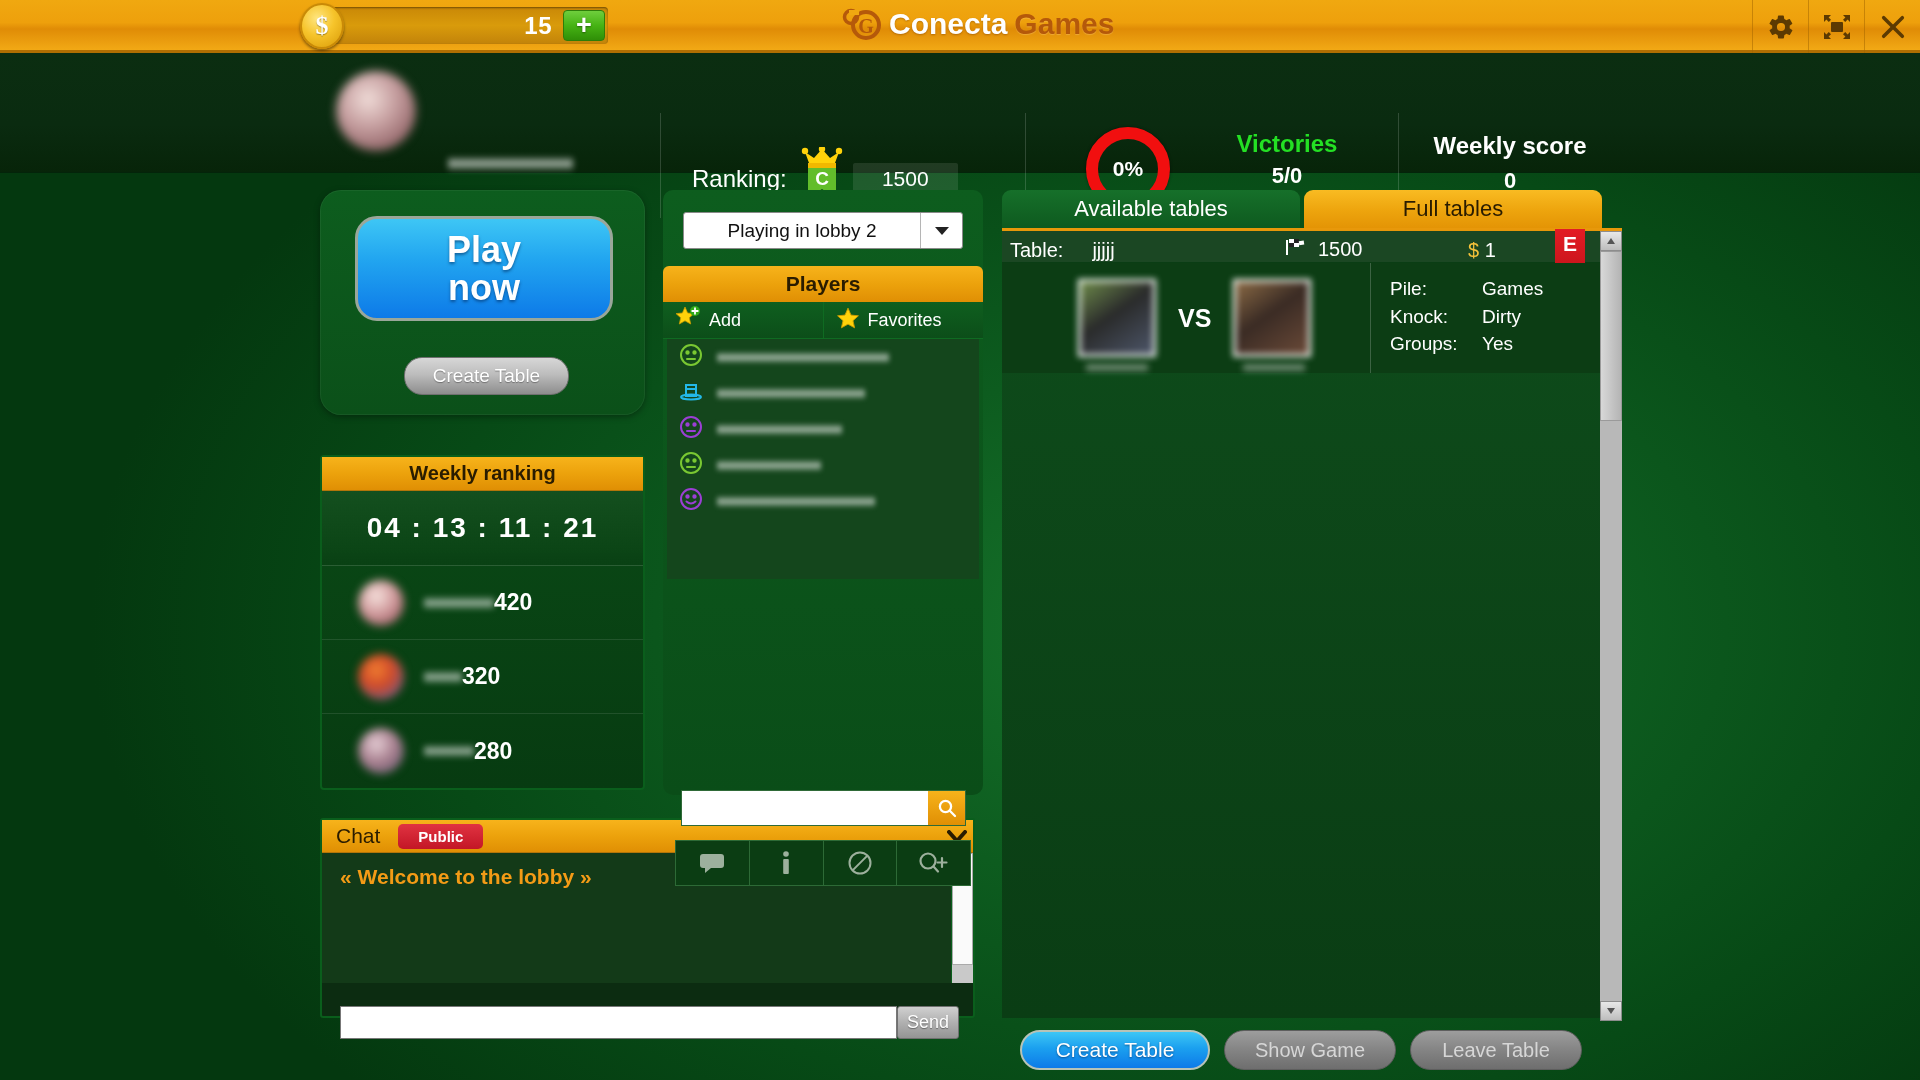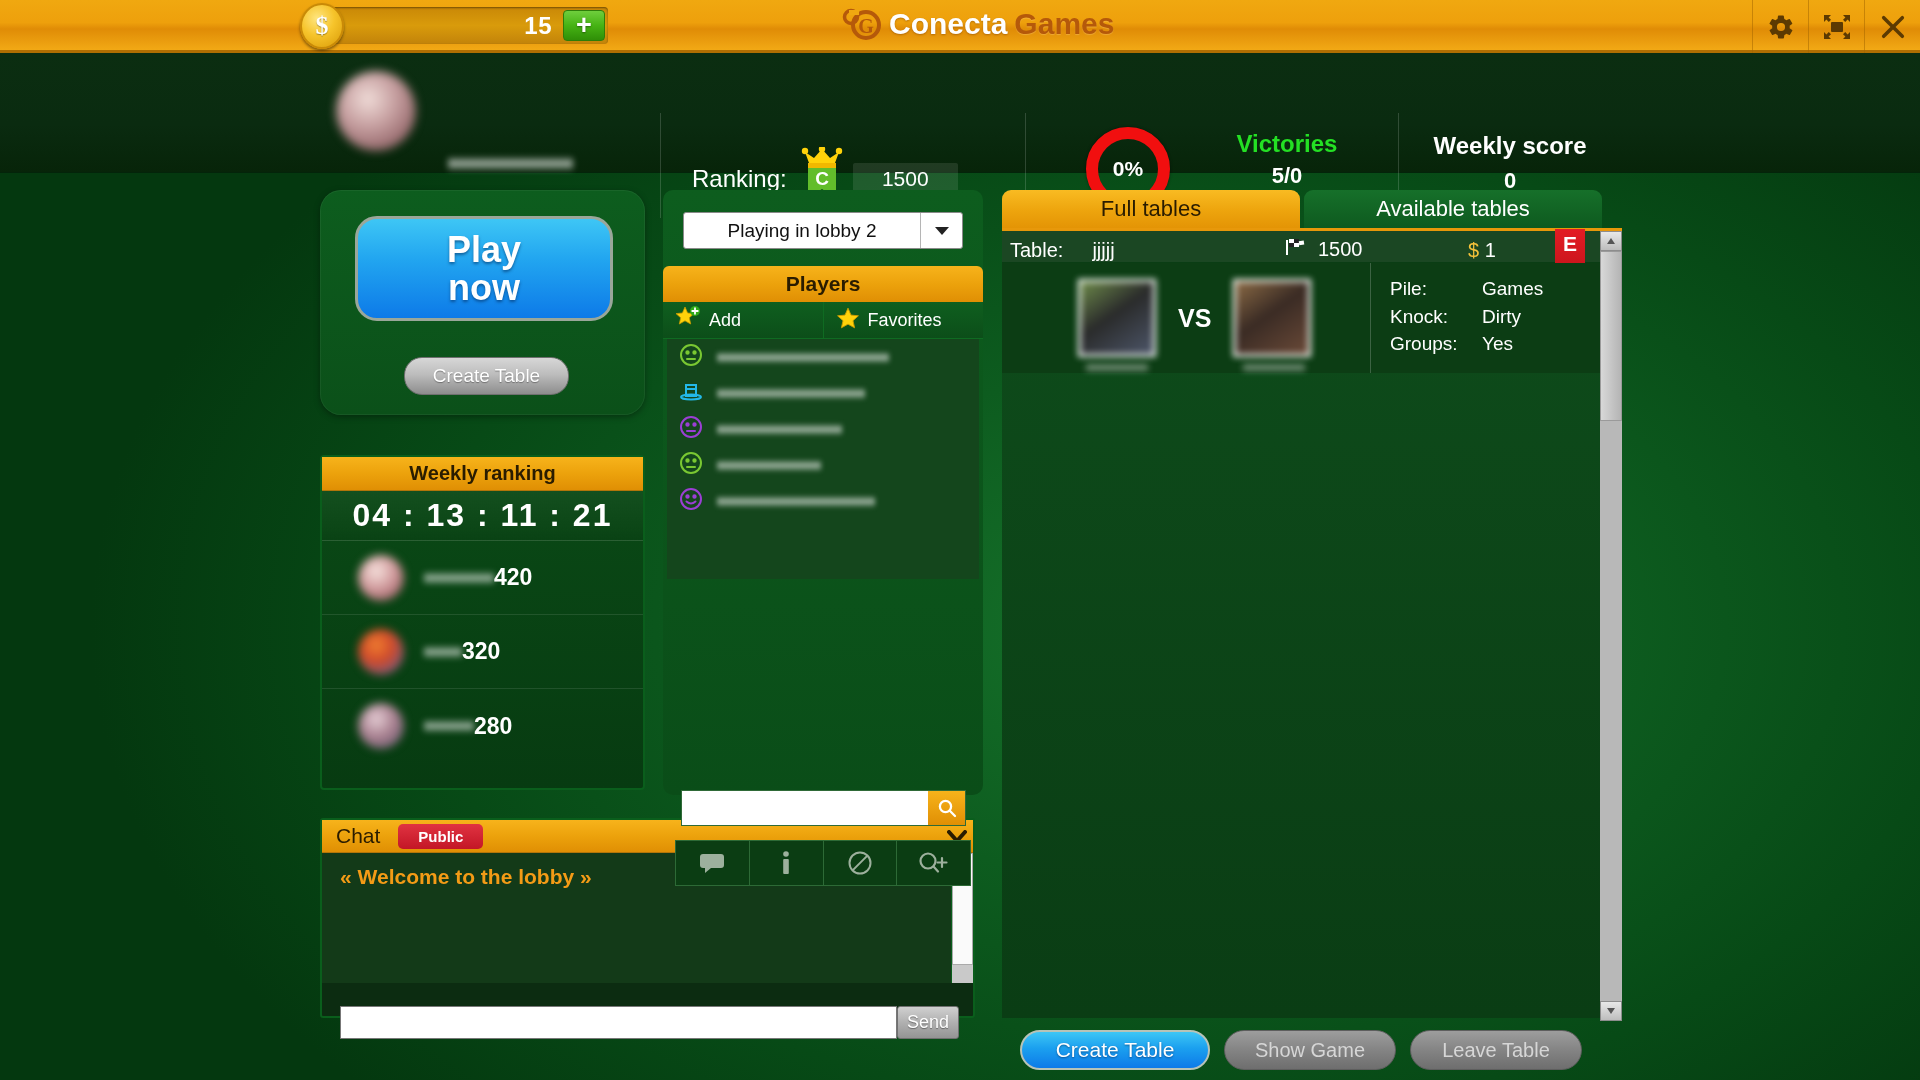--- a/index.html
+++ b/index.html
@@ -149,22 +149,22 @@
     border-radius: 4px;
   }
   .panel-head {
     height: 34px;
     background: linear-gradient(180deg,#f7b31b 0%, #eca20c 50%, #e08f04 100%);
     color: #2a1c00; font-size: 20px; font-weight: 600;
     display: flex; align-items: center; justify-content: center;
     border-bottom: 1px solid #b3750a;
   }
   .timer {
-    height: 50px; display: flex; align-items: center; justify-content: center;
-    color: #fff; font-size: 32px; font-weight: bold; letter-spacing: 2px;
+    height: 75px; display: flex; align-items: center; justify-content: center;
+    color: #fff; font-size: 28px; font-weight: bold; letter-spacing: 2px;
     border-bottom: 1px solid rgba(255,255,255,.10);
     background: linear-gradient(180deg, rgba(255,255,255,.04), rgba(0,0,0,.05));
   }
   .rank-row {
     height: 74px; display: flex; align-items: center; padding: 0 36px;
     border-bottom: 1px solid rgba(255,255,255,.10);
   }
   .rank-av {
     width: 46px; height: 46px; border-radius: 50%; margin-right: 20px;
     filter: blur(4px); flex: 0 0 auto;
@@ -617,22 +617,22 @@
       <svg width="34" height="26" viewBox="0 0 34 26" fill="none" stroke="#9db09d" stroke-width="2.2">
         <circle cx="11" cy="11" r="7.5"></circle>
           <line x1="16.5" y1="16.5" x2="21" y2="21.5" stroke-linecap="round"></line>
         <path d="M25 8 v9 M20.5 12.5 h9" stroke-linecap="round"></path>
       </svg>
     </div>
   </div>
 </div>
 
 <div class="tabs-row">
+  <div class="tab inactive">Available tables</div>
   <div class="tab active">Full tables</div>
-  <div class="tab inactive">Available tables</div>
 </div>
 
 <div class="tables-area">
   <div class="table-row-head">
     <span class="trh-label">Table:</span>
     <span class="trh-name">jjjjj</span>
     <span class="trh-flag">
       <span>
         <svg width="26" height="20" viewBox="0 0 26 20">
           <path d="M3 18 L3 3" stroke="#fff" stroke-width="2"></path>

